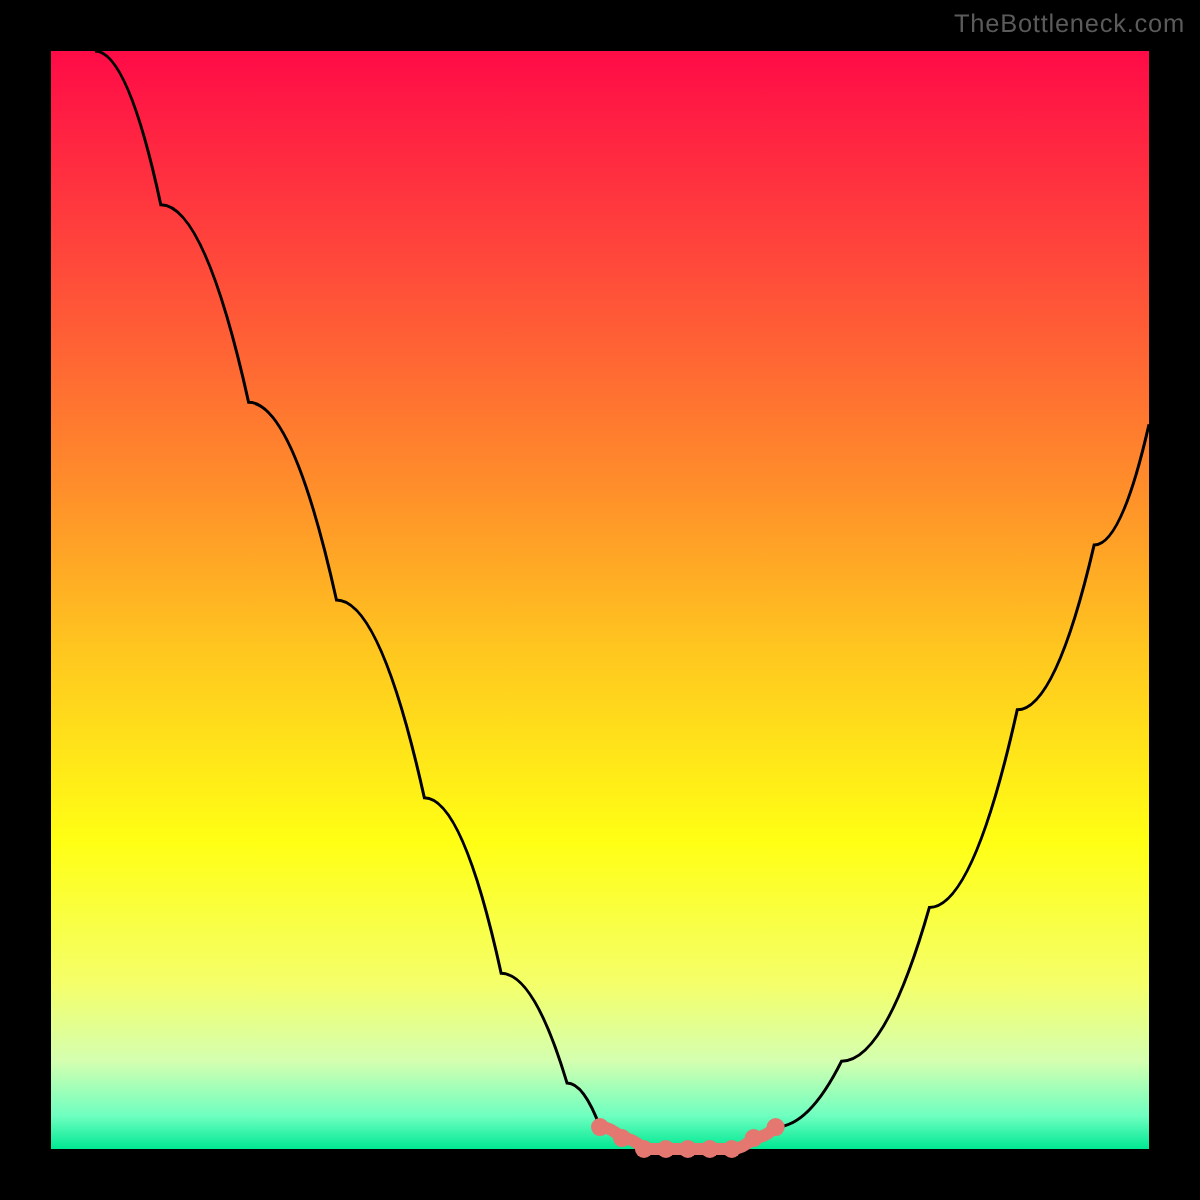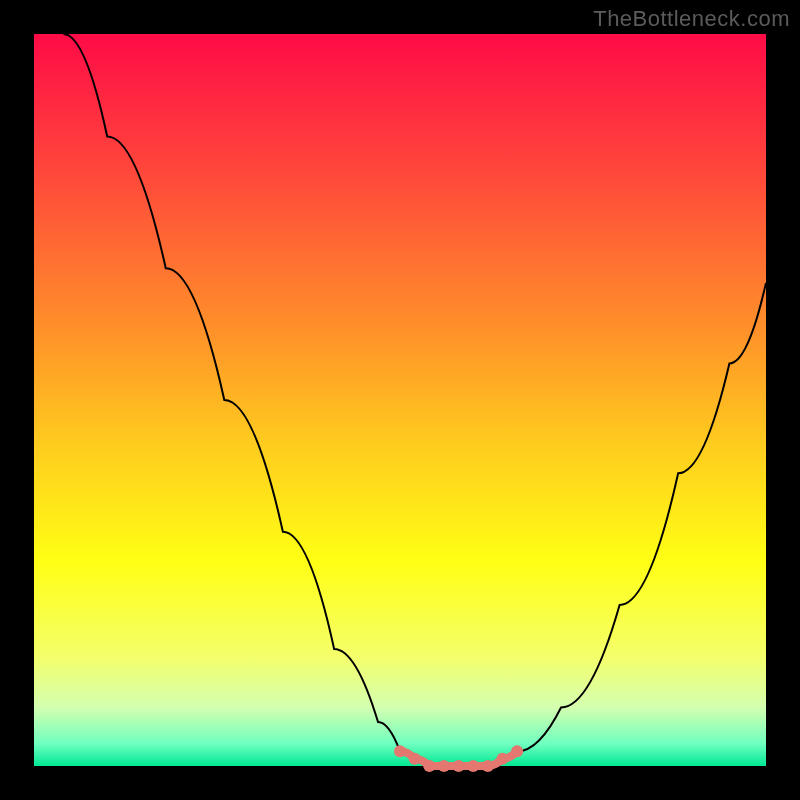--- a/index.html
+++ b/index.html
@@ -14,21 +14,21 @@
     position: relative;
     width: 800px;
     height: 800px;
     background: #000;
   }
   .watermark {
     position: absolute;
     top: 6px;
     right: 10px;
     font-family: Arial, Helvetica, sans-serif;
-    font-size: 22px;
+    font-size: 17px;
     color: #5b5b5b;
     letter-spacing: 0.5px;
     user-select: none;
   }
   svg {
     display: block;
   }
 </style>
 </head>
 <body>

